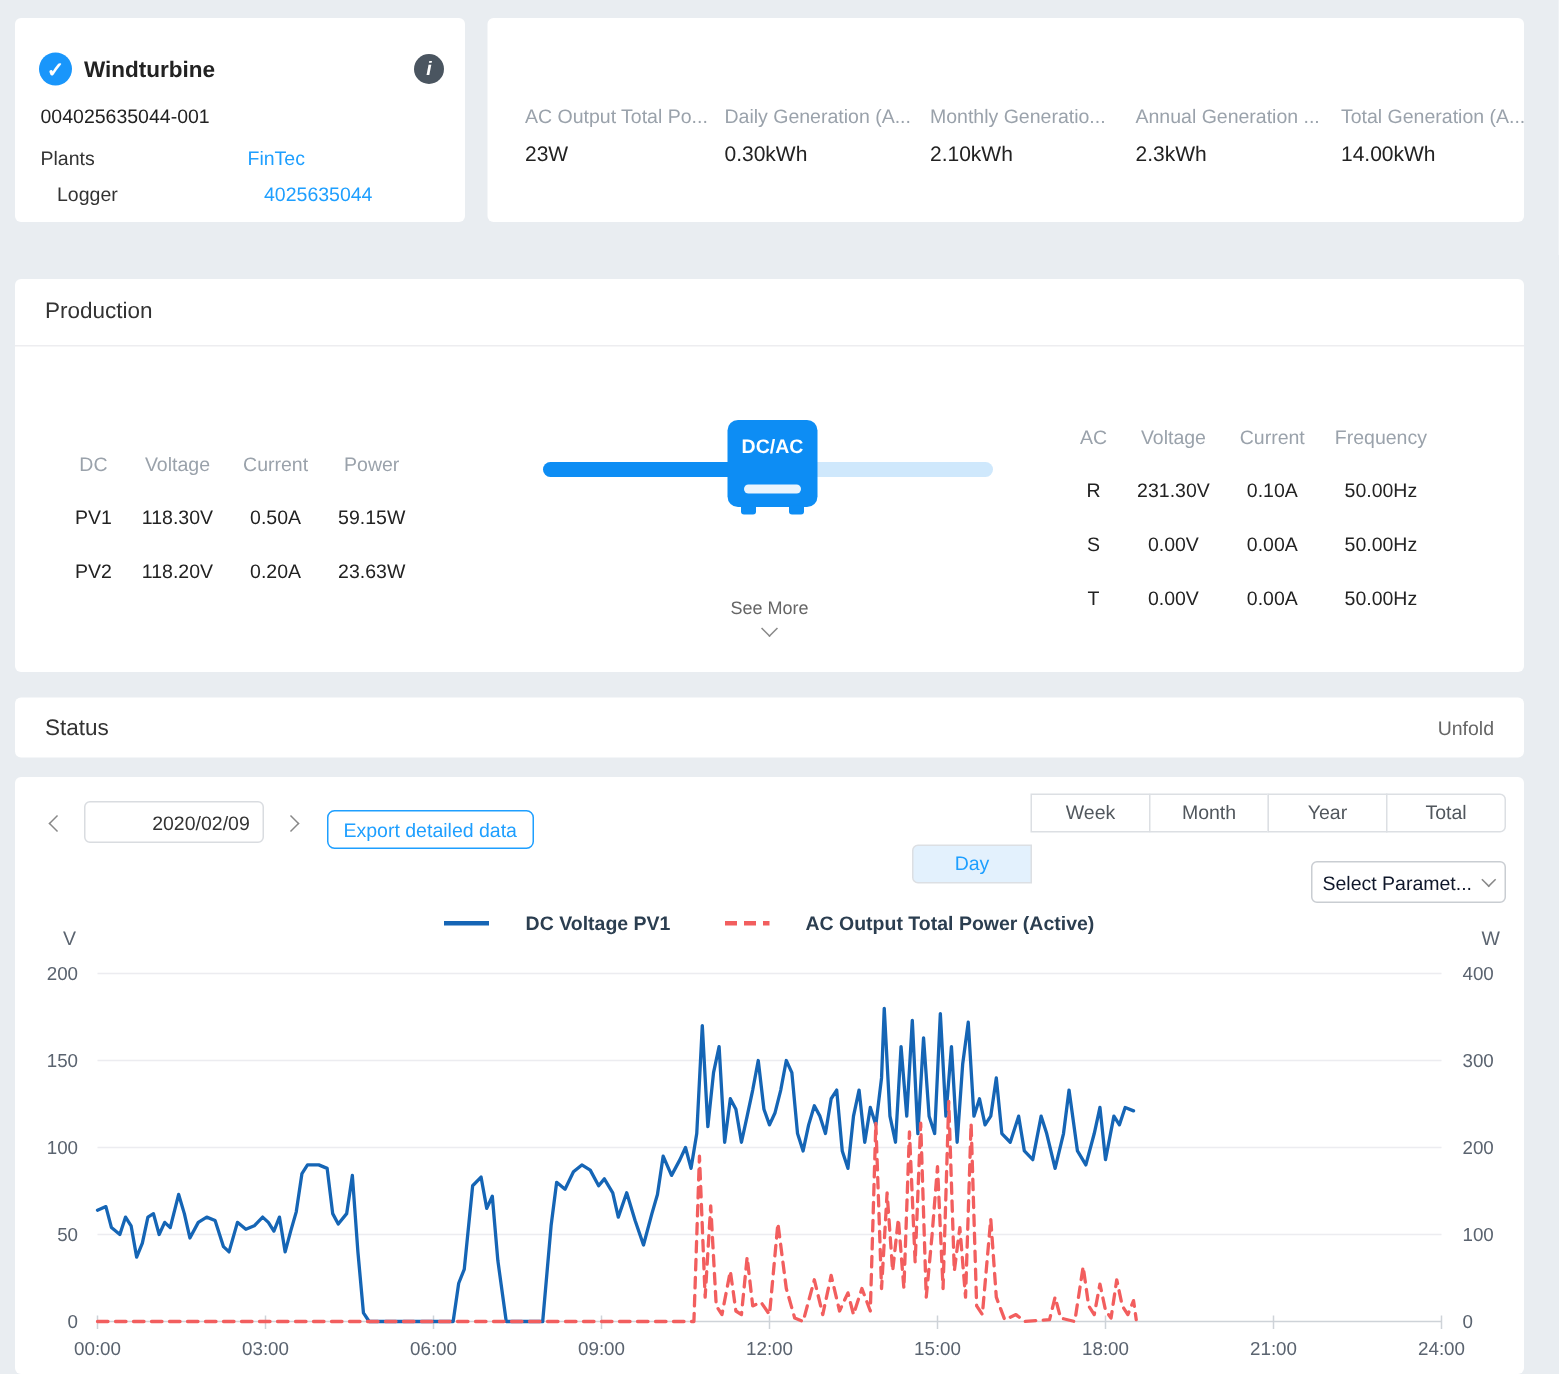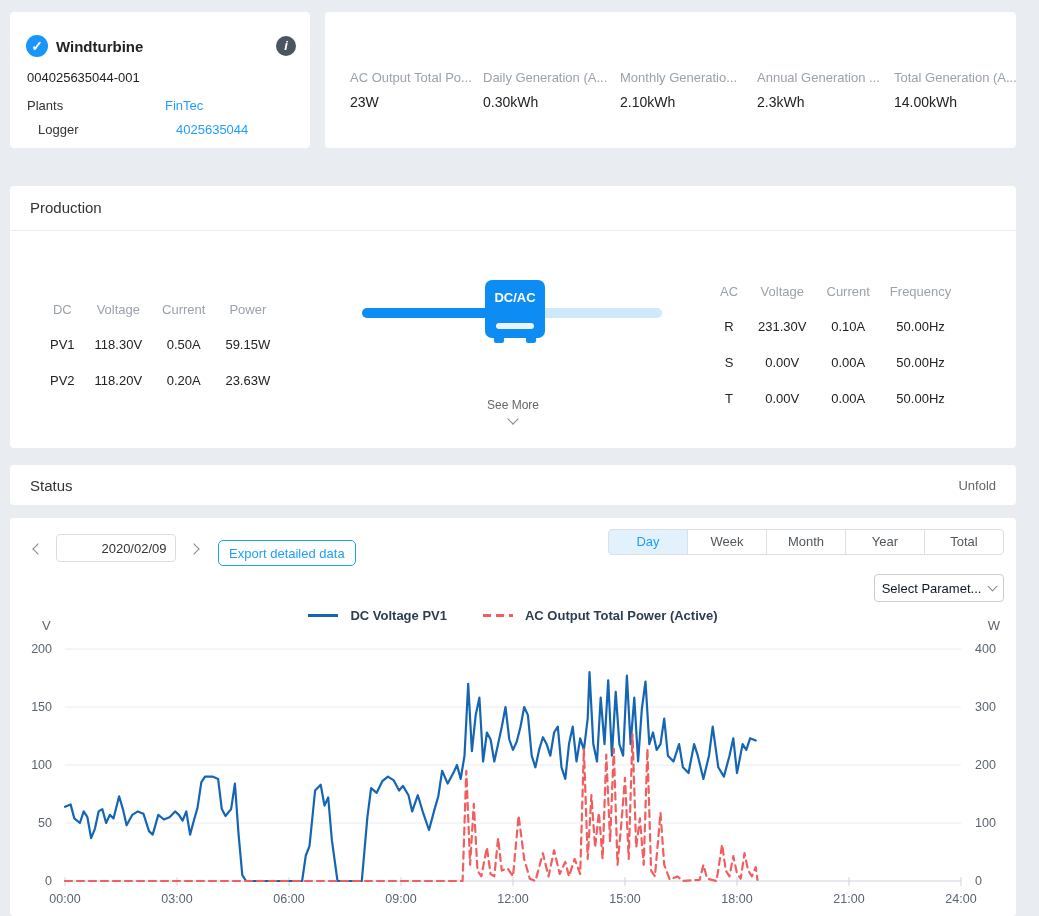--- a/index.html
+++ b/index.html
@@ -62,29 +62,29 @@
   .chart-card{left:10px;top:518px;width:1006px;height:398px;}
   .nav-row{position:absolute;left:20px;top:12px;display:flex;align-items:center;gap:10px;}
   .nav-btn{background:none;border:none;padding:4px;cursor:pointer;line-height:0;}
   .date-box{width:82px;height:26px;border:1px solid #d9dce0;border-radius:4px;font-size:13px;color:#333;
             display:flex;align-items:center;justify-content:center;cursor:pointer;background:#fff;padding-left:36px;}
   .export-btn{height:26px;border:1px solid #1e9fff;border-radius:5px;color:#1e9fff;background:#fff;
               font-size:13px;padding:0 10px;margin-left:6px;cursor:pointer;font-family:inherit;margin-top:10px;}
   .tabs{position:absolute;right:12px;top:11px;display:flex;}
   .tab{width:78px;height:24px;line-height:24px;text-align:center;font-size:13px;color:#51575d;
        border:1px solid #dcdfe3;margin-left:-1px;cursor:pointer;background:#fff;}
-  .tab:first-child{border-radius:4px 0 0 4px;margin-left:0;}
+  .tab:first-child{border-radius:4px 0 0 4px;margin-left:0;margin-top:34px;}
   .tab:last-child{border-radius:0 4px 4px 0;}
   .tab.active{background:#e3f1fd;color:#1e9fff;}
   .select-box{position:absolute;right:12px;top:56px;width:128px;height:26px;border:1px solid #c9cdd2;
               border-radius:4px;display:flex;align-items:center;justify-content:center;gap:8px;
               font-size:13px;color:#0f172a;cursor:pointer;background:#fff;}
   .select-box .chev{width:6px;height:6px;margin-top:-3px;}
   .legend{position:absolute;left:0;right:0;top:90px;display:flex;justify-content:center;gap:36px;}
-  .legend-item{display:flex;align-items:center;gap:12px;cursor:pointer;}
+  .legend-item{display:flex;align-items:center;gap:24px;cursor:pointer;}
   .legend-item .swatch{width:30px;height:3px;}
   .legend-item .txt{font-size:13px;font-weight:bold;color:#2b3e50;}
   .axis-unit{position:absolute;top:100px;font-size:13px;color:#5b6470;}
   .axis-unit.left{left:32px;} .axis-unit.right{right:16px;}
   .chart-svg{position:absolute;left:0;top:118px;}
   .chart-svg text{font-family:"Liberation Sans", sans-serif;}
 </style>
 </head>
 <body>
 

